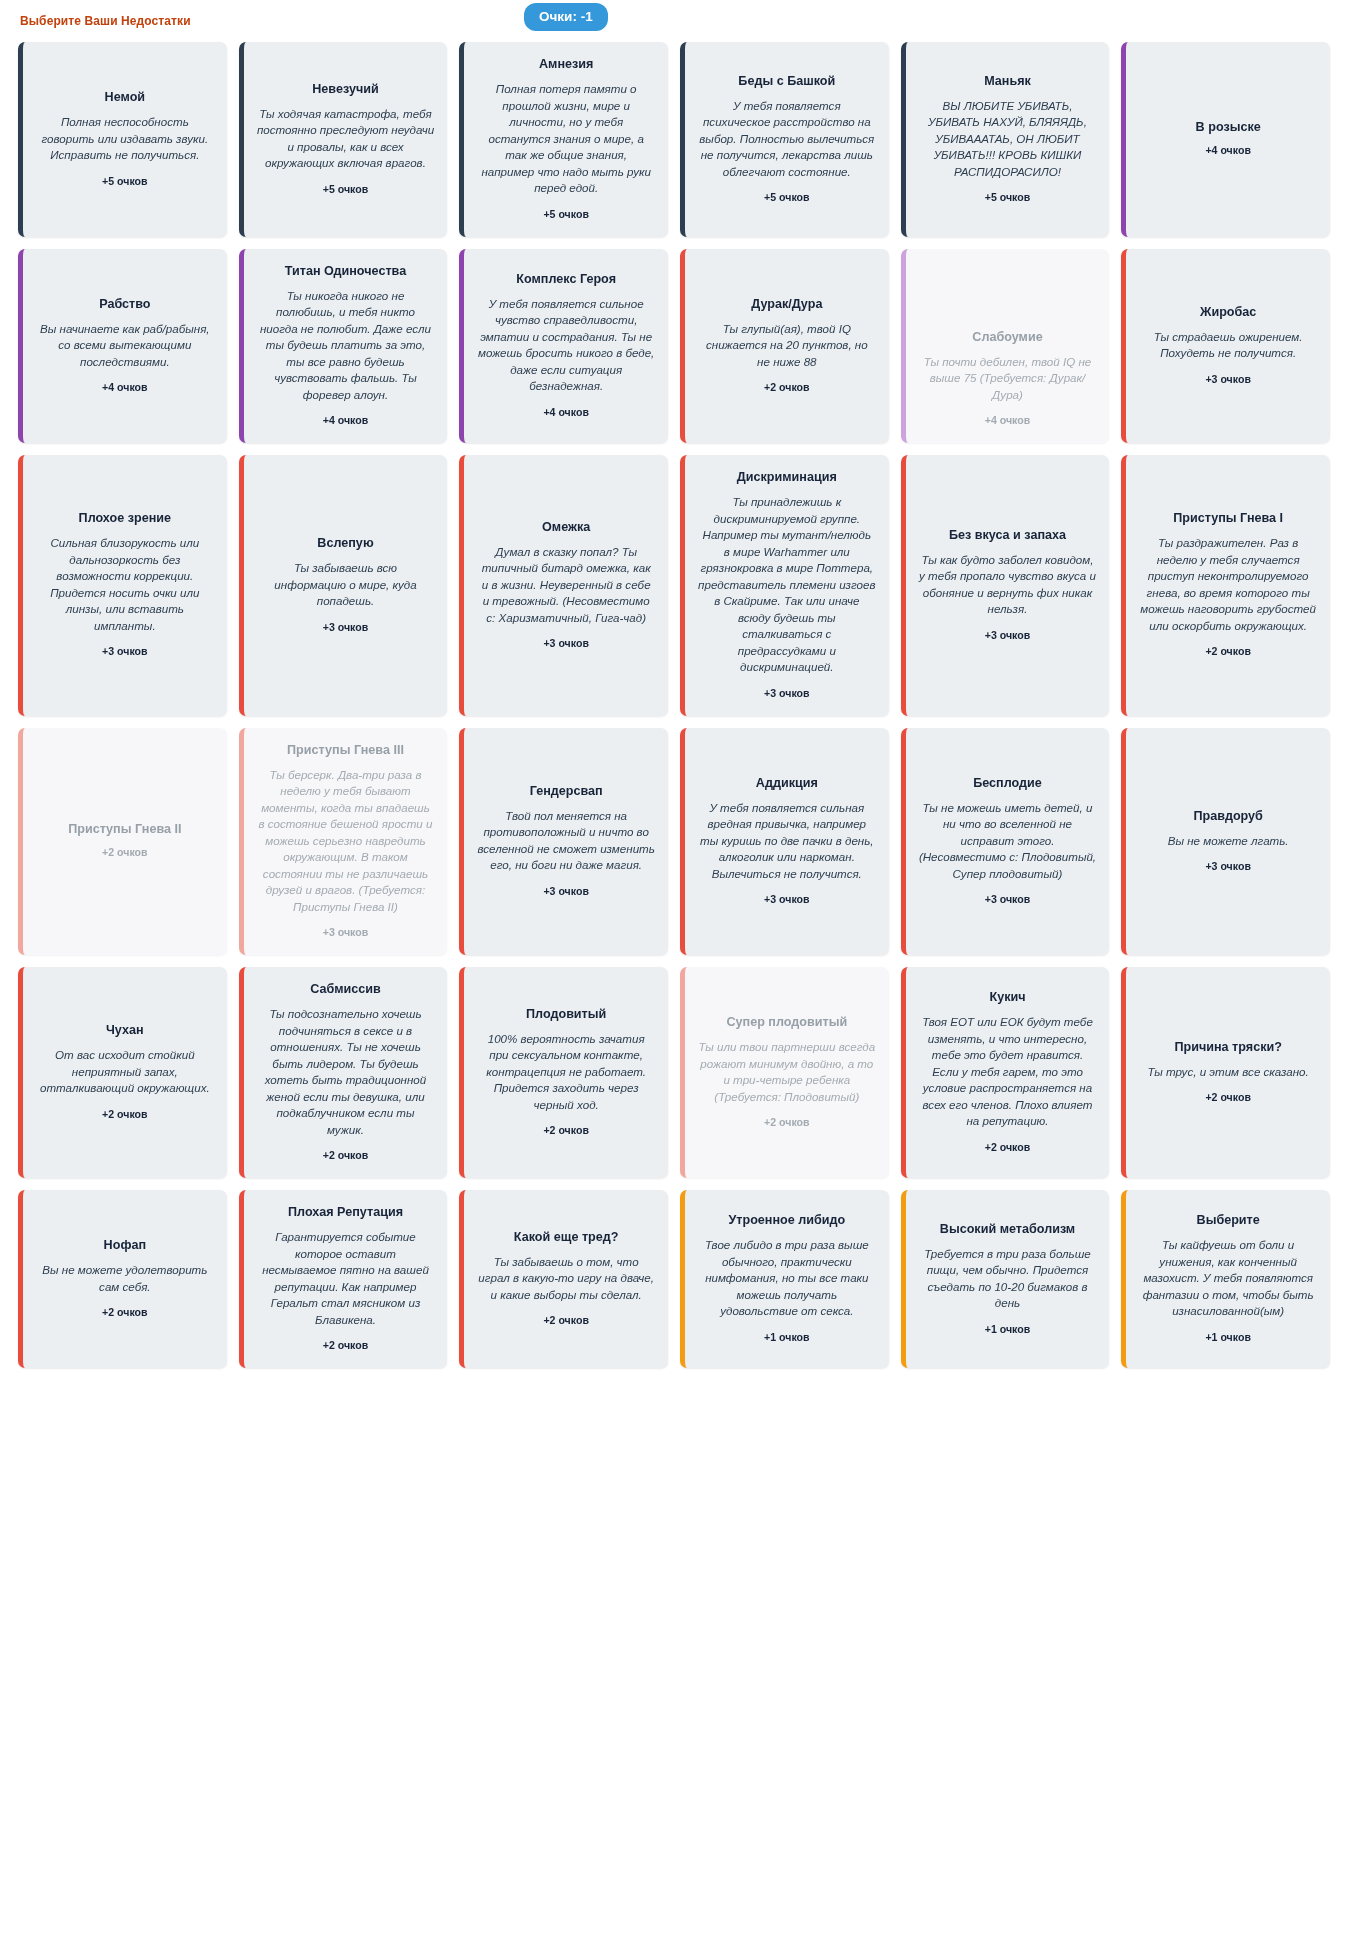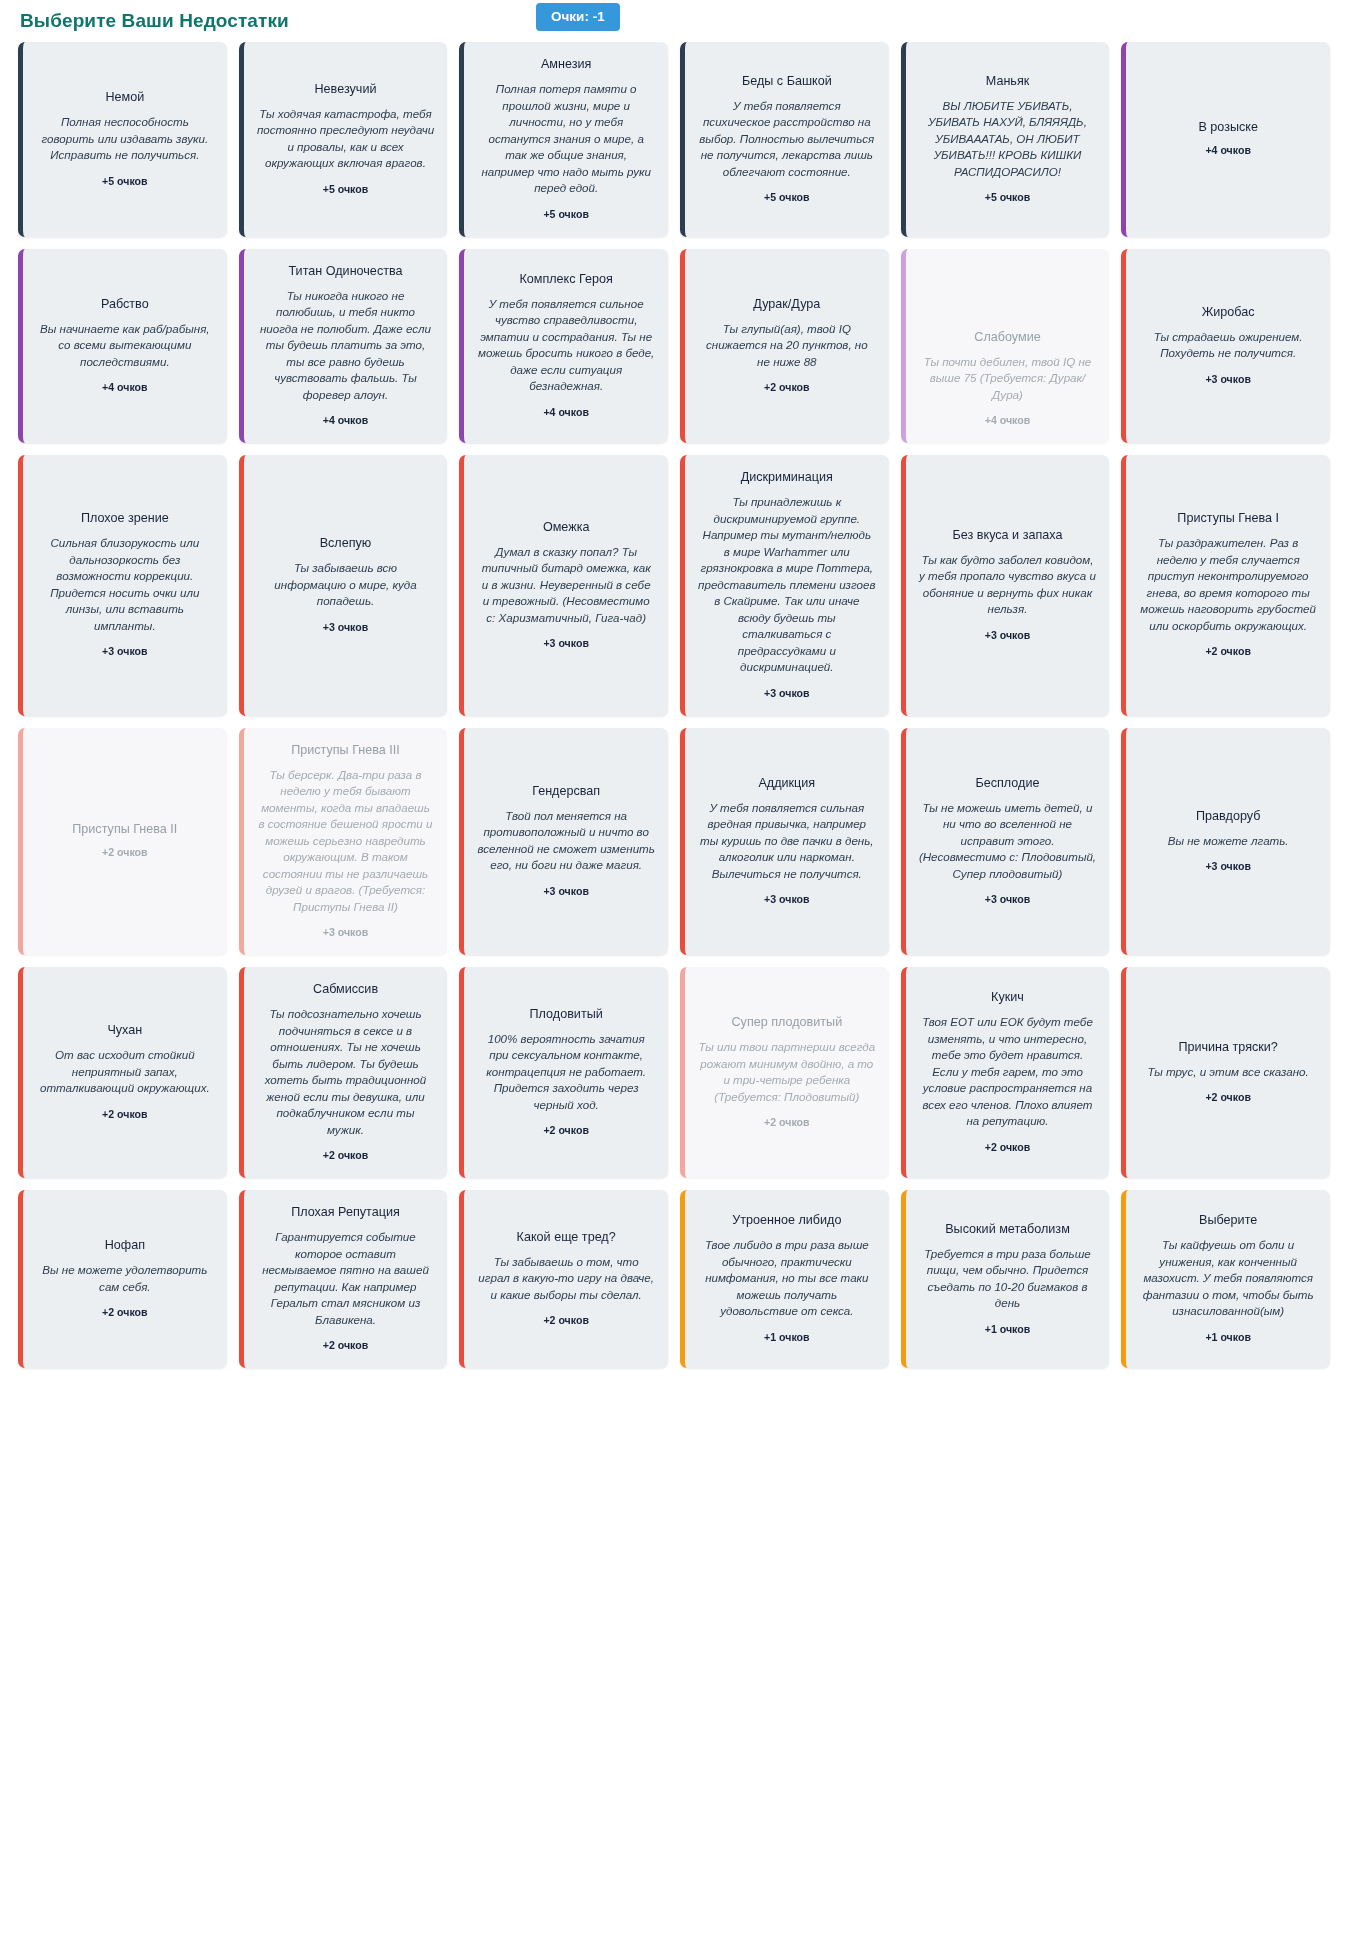--- a/index.html
+++ b/index.html
@@ -14,38 +14,38 @@
   #root{width:1348px;min-height:1940px;position:relative;box-sizing:border-box;}
 
   
   .header{
     position:relative;
     height:36px;
     padding:8px 20px 0 20px;
     box-sizing:border-box;
   }
   .page-title{
-    font-size:19px;
+    font-size:12px;
     font-weight:bold;
     letter-spacing:.1px;
-    color:#0f766e;
+    color:#c2410c;
     margin:0;
     line-height:26px;
     display:inline-block;
   }
   .score-badge{
     position:absolute;
-    left:536px;
+    left:524px;
     top:3px;
     background:#3498db;
     color:#ffffff;
     font-size:13.5px;
     font-weight:bold;
     padding:7px 15px;
-    border-radius:4px;
+    border-radius:12px;
     line-height:14px;
     white-space:nowrap;
   }
 
   
   .grid{
     display:grid;
     grid-template-columns:repeat(6,1fr);
     gap:12px 12px;
     padding:6px 18px 18px 18px;
@@ -64,21 +64,21 @@
     flex-direction:column;
     align-items:center;
     justify-content:center;
     text-align:center;
     box-shadow:0 1px 2px rgba(0,0,0,.09);
     cursor:pointer;
     overflow:hidden;
   }
   .card .title{
     font-size:12.6px;
-    font-weight:normal;
+    font-weight:bold;
     color:#17243a;
     line-height:16px;
     margin:0 0 9px 0;
   }
   .card .desc{
     font-size:11.6px;
     font-style:italic;
     color:#2c3e50;
     line-height:16.5px;
     margin:0 0 11px 0;

